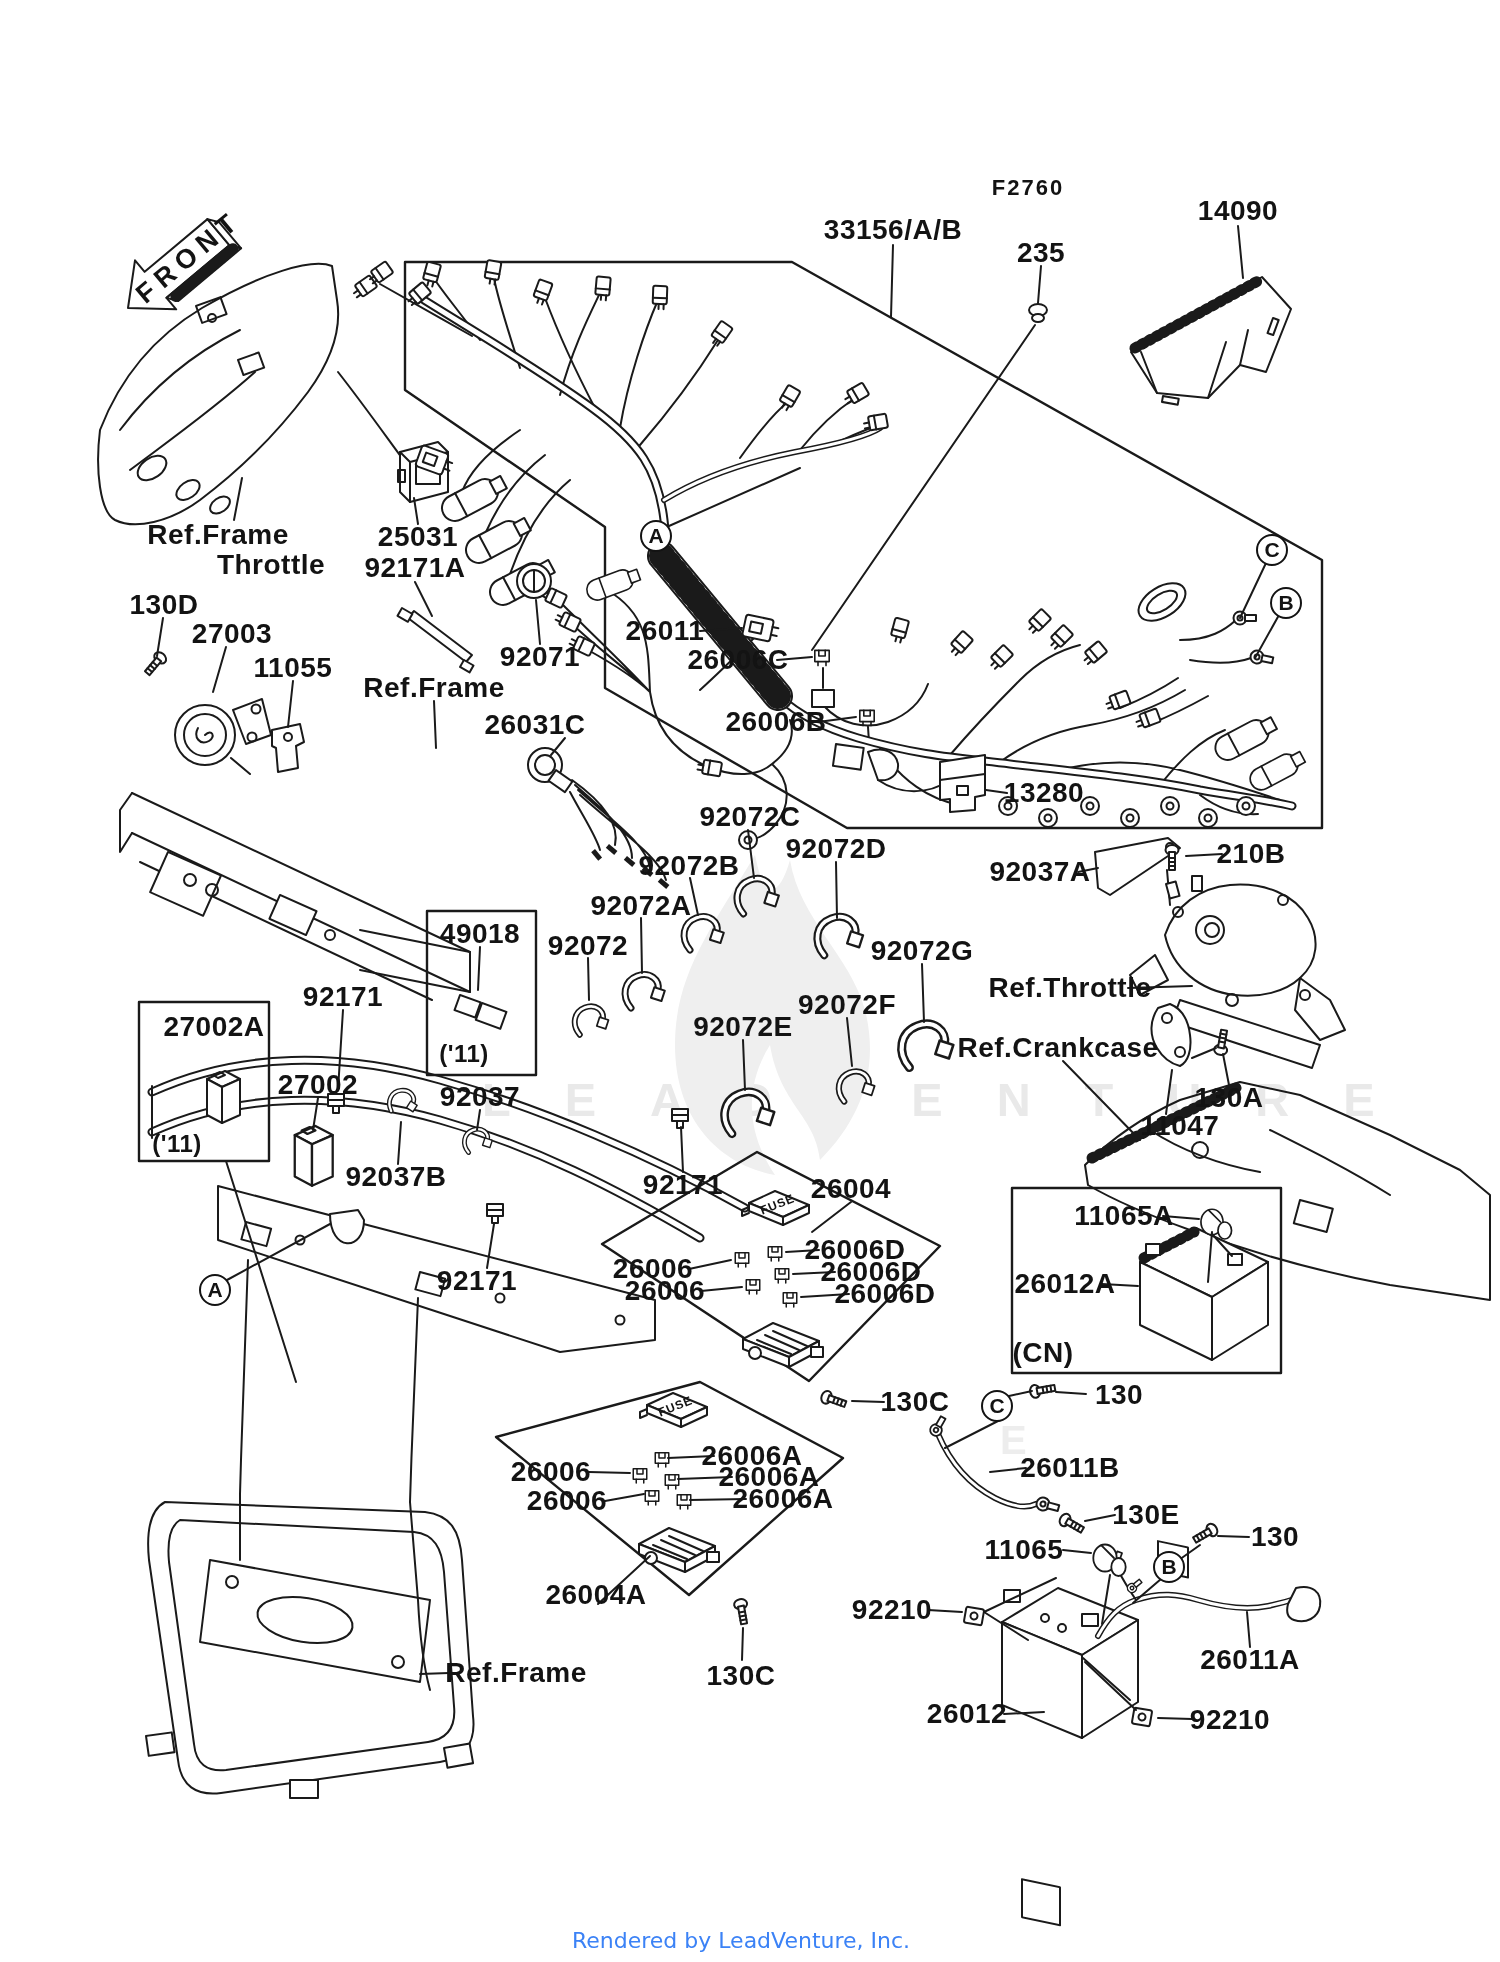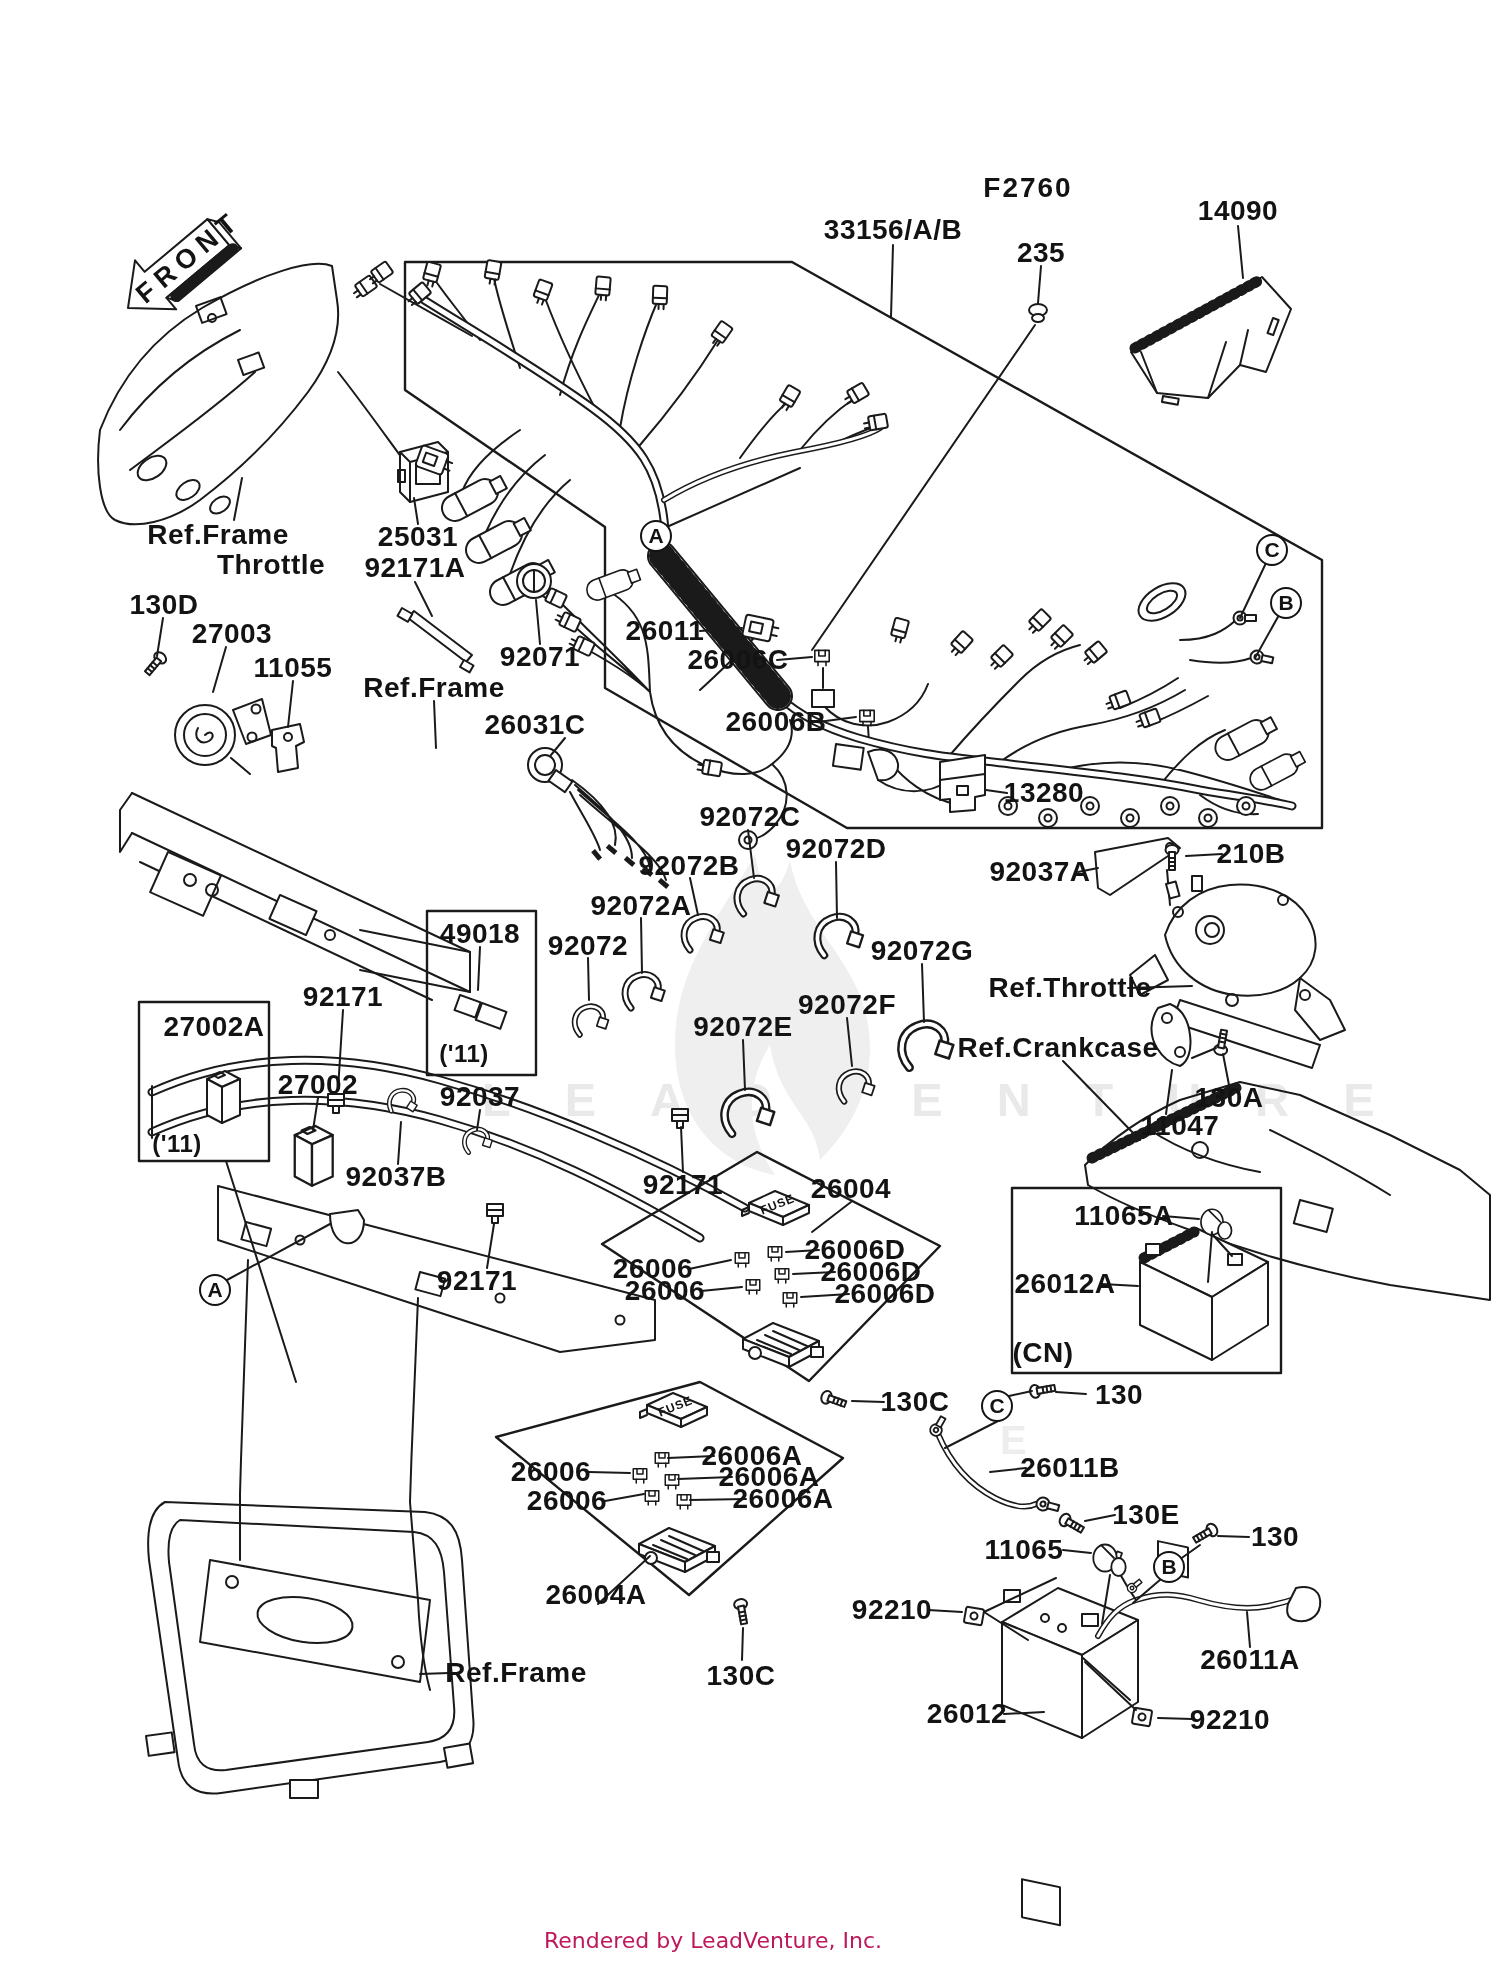--- a/index.html
+++ b/index.html
@@ -15,32 +15,32 @@
   svg .t2O{stroke-width:6} svg .t2I{stroke-width:3;stroke:#fff}
   svg .cO{stroke-width:30} svg .cI{stroke-width:26;stroke:#fff}
   svg .coilT{stroke-width:26;stroke-dasharray:2.5 7}
   svg .clO{stroke-width:7}  svg .clI{stroke-width:3.2;stroke:#fff}
   svg .hatch{stroke-width:11;stroke-dasharray:2.5 5.5}
   svg .wm-flame{fill:#efefef;stroke:none}
   svg .fusetext{fill:#131313;stroke:none;font:bold 12px "Liberation Sans",sans-serif;
                 letter-spacing:1px;text-anchor:middle}
   .lbl{position:absolute;transform:translate(-50%,-50%);font:bold 28px/1 "Liberation Sans",sans-serif;
        color:#131313;white-space:nowrap;letter-spacing:.5px}
-  .lbl.sm{font-size:28px;letter-spacing:2px}
+  .lbl.sm{font-size:22px;letter-spacing:2px}
   .lbl.yr{font-size:24px}
   .circ{position:absolute;transform:translate(-50%,-50%);width:32px;height:32px;box-sizing:border-box;
         border:2.5px solid #131313;border-radius:50%;font:bold 21px/27px "Liberation Sans",sans-serif;
         text-align:center;color:#131313;background:#fff}
   .wm{position:absolute;left:482px;top:1076px;font:bold 47px/1 "Liberation Sans",sans-serif;
       color:#e9e9e9;letter-spacing:54px;white-space:nowrap}
   .wm2{position:absolute;left:1000px;top:1420px;font:bold 40px/1 "Liberation Sans",sans-serif;color:#ededed}
   .front{position:absolute;left:189px;top:257px;transform:translate(-50%,-50%) rotate(-40deg);
          font:bold 27px/1 "Liberation Sans",sans-serif;letter-spacing:7px;color:#131313}
-  .footer{position:absolute;left:713px;top:1941px;transform:translate(-50%,-50%);
-          font:22px/1 "DejaVu Sans",sans-serif;color:#be185d}
+  .footer{position:absolute;left:741px;top:1941px;transform:translate(-50%,-50%);
+          font:22px/1 "DejaVu Sans",sans-serif;color:#3b82f6}
 </style>
 </head>
 <body>
 
 <div id="stage">
 
   <div class="wm">LEADVENTURE</div>
   <div class="wm2">E</div>
 
   <svg width="1500" height="1962" viewBox="0 0 1500 1962">

